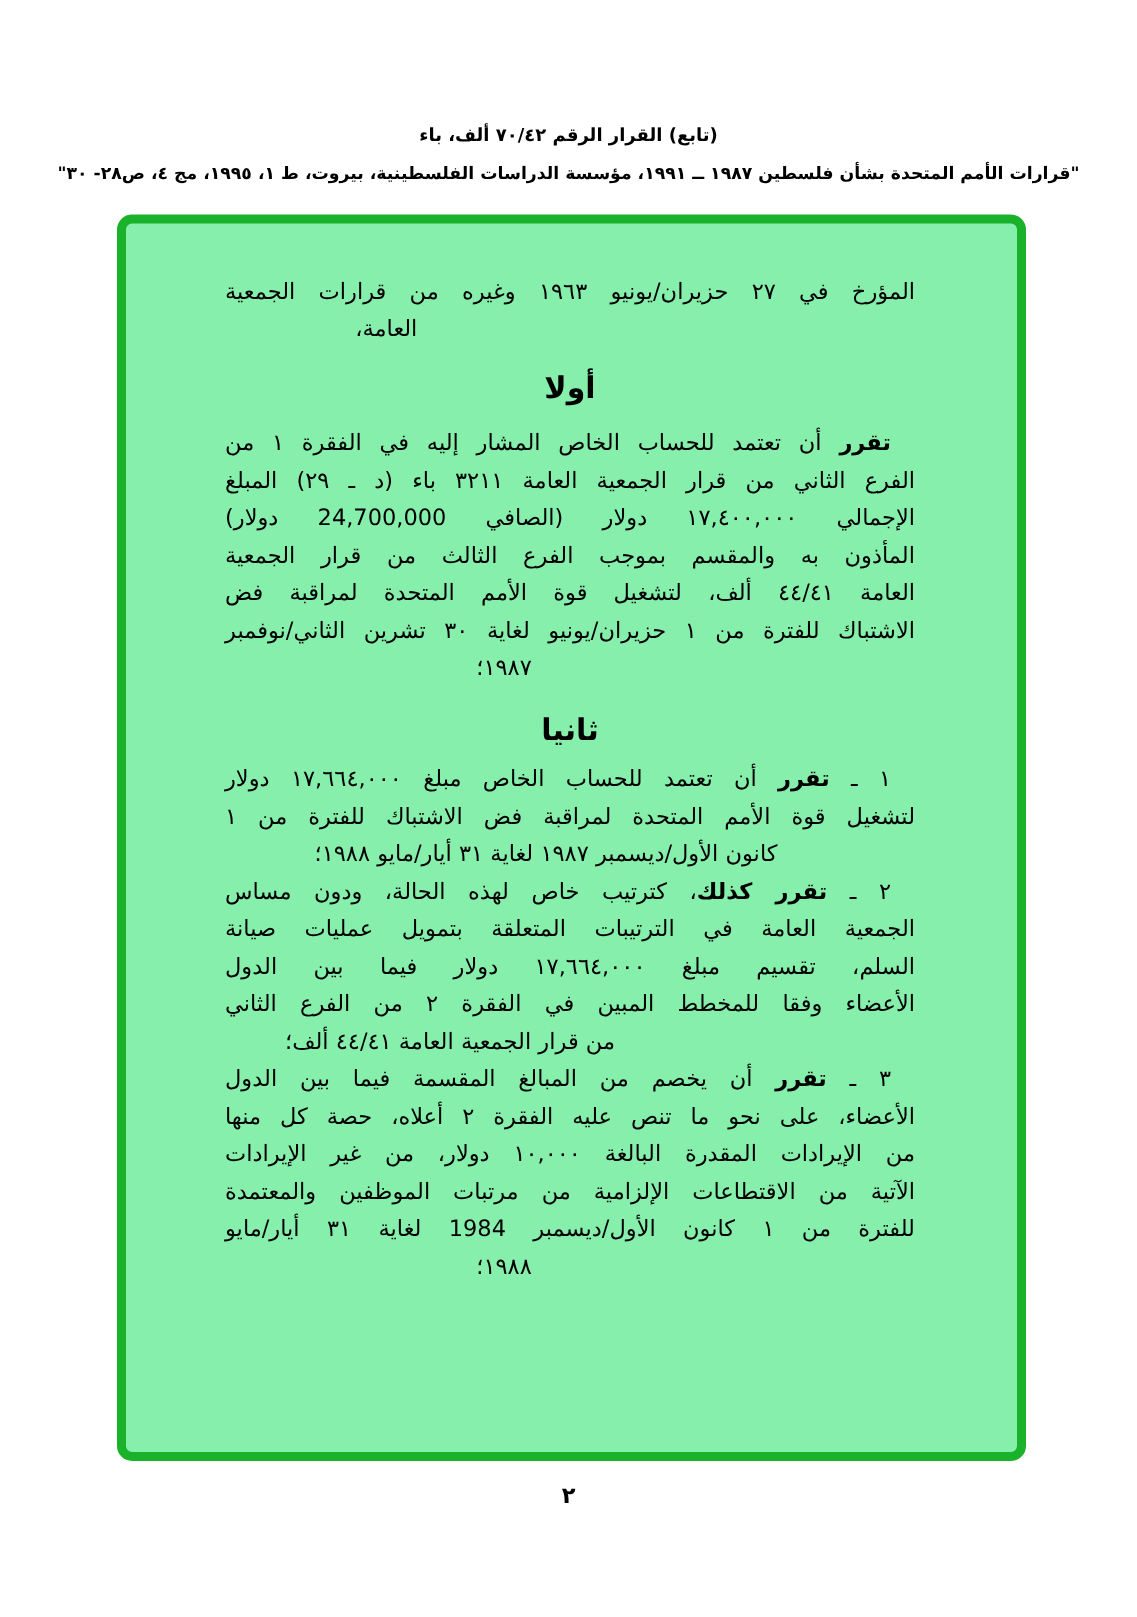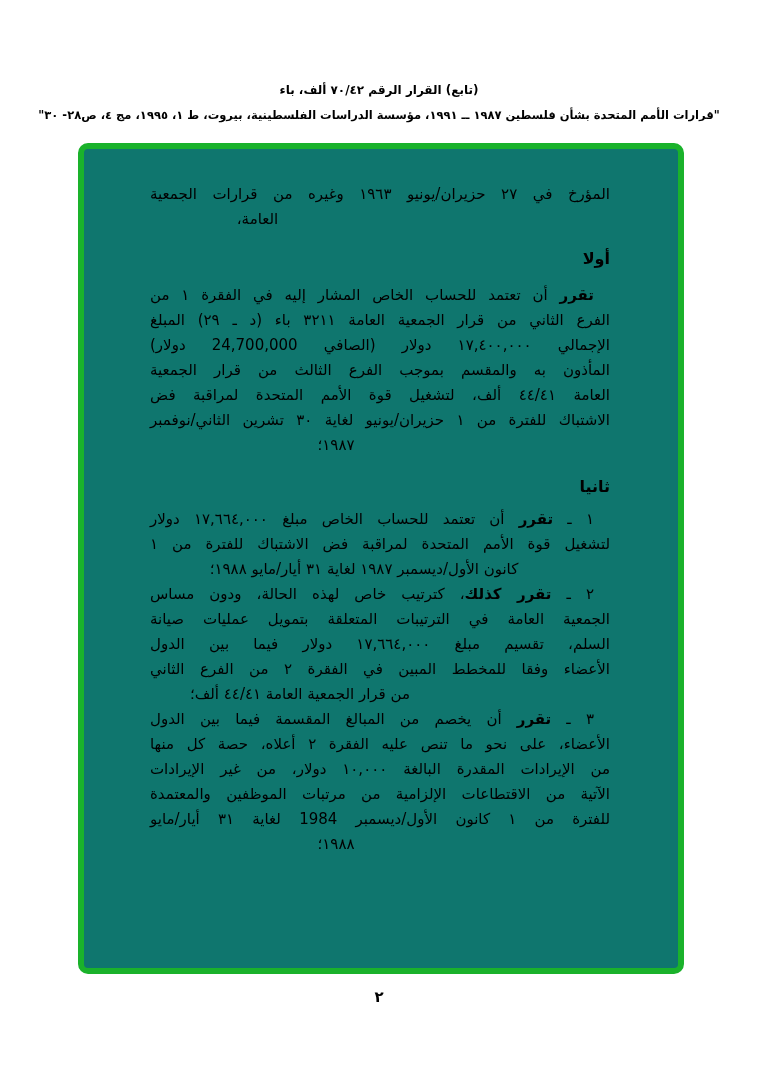--- a/index.html
+++ b/index.html
@@ -16,37 +16,37 @@
   .doc-source {
     position:absolute; top:107px; left:0; width:100%;
     direction:rtl; text-align:center;
     font-weight:bold; font-size:11.5px; line-height:16px;
     letter-spacing:0.2px;
   }
   .green-box {
     position:absolute; left:78px; top:143px; width:606px; height:831px;
     box-sizing:border-box;
     border:6px solid #1ab22b; border-radius:10px;
-    background:#0f766e;
+    background:#86efac;
   }
   .col {
     position:absolute; top:33px; left:66px; right:68px;
     direction:rtl; font-size:15px; line-height:25px;
   }
   .ln { min-height:25px; }
   .j   { text-align:justify; text-align-last:justify; }
   .end { text-align:center; }
   .ind { text-indent:16px; }
   .e245 { padding-right:245px; }
   .e160 { padding-right:160px; }
   .e88  { padding-right:88px; }
   .e32  { padding-right:32px; }
   .bold { font-weight:bold; }
   .heading {
-    text-align:right; font-weight:bold; font-size:16px; line-height:25px;
+    text-align:center; font-weight:bold; font-size:20px; line-height:25px;
   }
   .h1sp { margin:14px 0 12px 0; }
   .h2sp { margin:16px 0 8px 0; }
   .pageno {
     position:absolute; top:988px; left:0; width:100%;
     text-align:center; font-weight:bold; font-size:15px;
   }
 </style>
 </head>
 <body>

